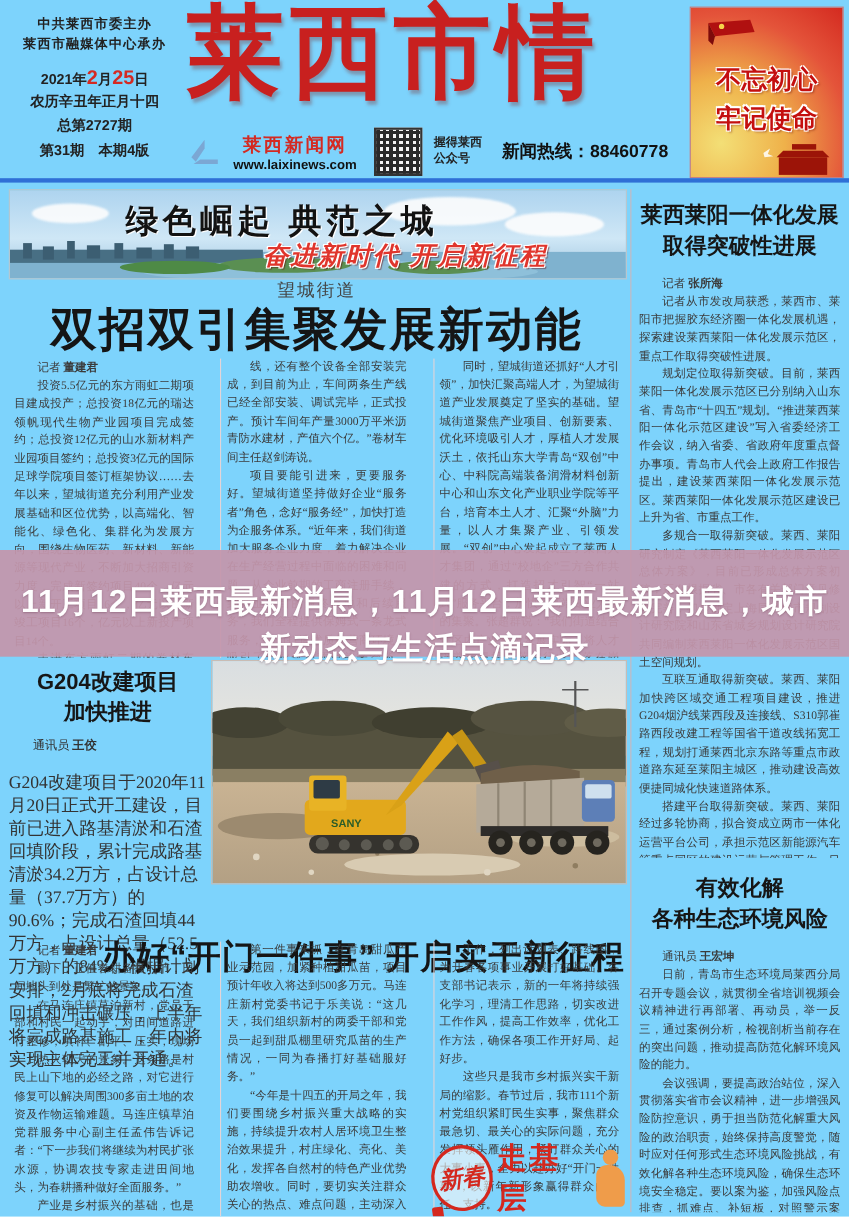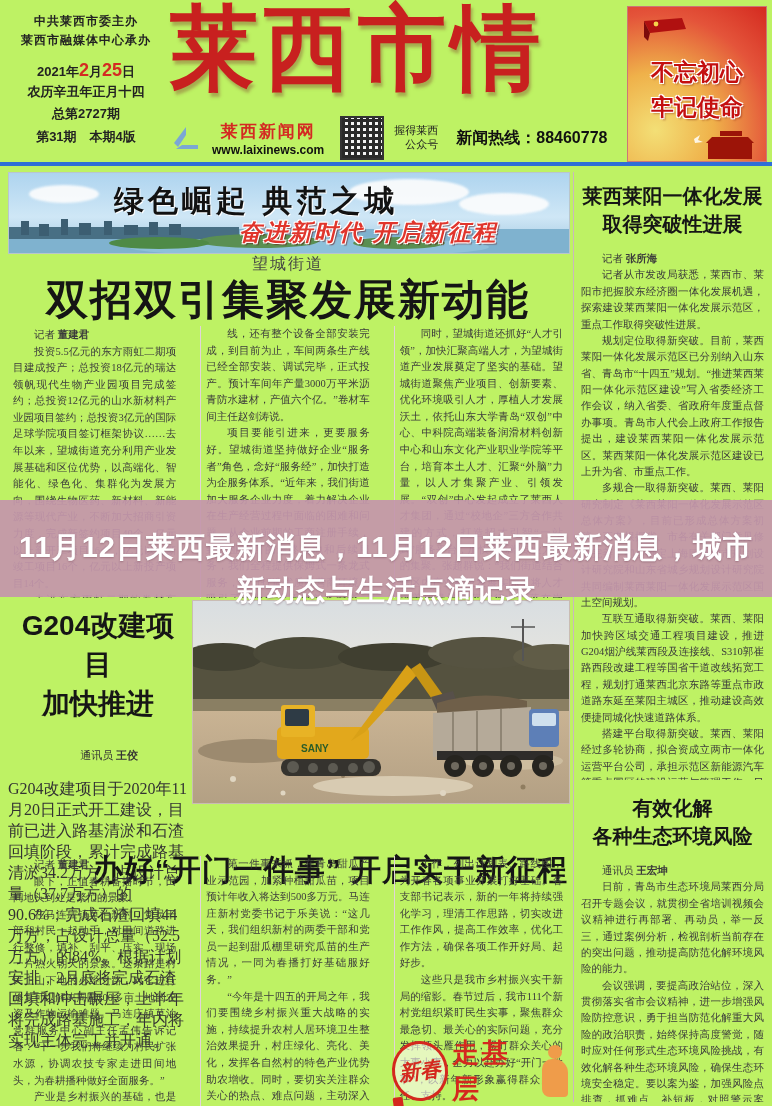--- a/index.html
+++ b/index.html
@@ -1,18 +1,18 @@
 <!DOCTYPE html>
 <html><head>
 <meta charset="utf-8">
 <style>
   html,body{margin:0;padding:0;}
   .page{
     position:relative; width:772px; height:1106px; overflow:hidden;
-    background:#bef264;
+    background:#7dd3fc;
     font-family:"Liberation Serif", serif;
     color:#333;
   }
   
   .hdr-info{position:absolute;left:8px;top:12px;width:156px;text-align:center;font-family:"Liberation Sans",sans-serif;}
   .hdr-info .org{font-size:12px;font-weight:bold;color:#222;line-height:1.6;letter-spacing:1px;}
   .hdr-date{margin-top:10px;font-size:13px;font-weight:bold;color:#222;}
   .hdr-date .num{color:#d42a22;font-size:18px;}
   .hdr-line{font-size:13px;font-weight:bold;color:#222;line-height:1.7;}
   .masthead{position:absolute;left:168px;top:2px;width:380px;text-align:center;
@@ -22,21 +22,21 @@
   .mast-row{position:absolute;left:172px;top:116px;width:450px;display:flex;align-items:center;gap:10px;}
   .site-logo{width:30px;height:34px;position:relative;}
   .site-logo svg{display:block;}
   .site-text{text-align:center;font-family:"Liberation Sans",sans-serif;}
   .site-name{color:#d42a22;font-weight:bold;font-size:17px;letter-spacing:2px;}
   .site-url{color:#111;font-weight:bold;font-size:12px;}
   .qr{width:40px;height:40px;background:
       repeating-linear-gradient(0deg,#2a2a2a 0 3px,transparent 3px 6px),
       repeating-linear-gradient(90deg,#2a2a2a 0 3px,transparent 3px 6px);
       background-color:#f4f4f4;border:2px solid #333;margin-left:6px;}
-  .qr-cap{font-size:11px;font-weight:normal;color:#222;line-height:1.25;font-family:"Liberation Sans",sans-serif;text-align:right;}
+  .qr-cap{font-size:11px;font-weight:bold;color:#222;line-height:1.25;font-family:"Liberation Sans",sans-serif;}
   .hotline{font-size:16px;font-weight:bold;color:#111;font-family:"Liberation Sans",sans-serif;margin-left:8px;white-space:nowrap;}
   .slogan-box{position:absolute;left:627px;top:6px;width:138px;height:154px;border:1px solid #c77;
     background:radial-gradient(circle at 20% 80%, #f3df76 0%, #efb14a 35%, #e4543a 70%, #d42a20 100%);
     overflow:hidden;}
   .slogan-text{position:absolute;left:0;right:0;top:48px;text-align:center;
     font-size:23px;font-weight:900;color:#c40f0f;line-height:1.5;font-family:"Liberation Sans",sans-serif;
     text-shadow:-1px -1px 0 #fff,1px -1px 0 #fff,-1px 1px 0 #fff,1px 1px 0 #fff,2px 2px 2px rgba(100,0,0,.4);}
   .flag{position:absolute;left:14px;top:10px;width:46px;height:26px;}
   .deco-build{position:absolute;right:6px;bottom:2px;width:70px;height:30px;}
   .blue-rule{position:absolute;left:0;top:162px;width:772px;height:4px;background:#2f6fd6;}
@@ -61,22 +61,22 @@
   .byline{margin:0 0 2px 0;font-size:11px;color:#333;text-indent:2em;}
   .byline b{font-family:"Liberation Sans",sans-serif;}
   .main-cols{left:8px;top:326px;width:560px;height:272px;}
   
   .overlay{position:absolute;left:0;top:500px;width:772px;height:97px;
     background:rgba(196,150,171,0.93);display:flex;align-items:center;justify-content:center;z-index:30;}
   .overlay-text{padding:0 14px;text-align:center;font-size:29px;line-height:1.45;font-weight:900;color:#fff;
     font-family:"Liberation Sans",sans-serif;letter-spacing:1px;text-shadow:0 1px 2px rgba(90,40,60,.35);margin-top:40px;}
   
   .g204{position:absolute;left:8px;top:606px;width:180px;height:196px;}
-  .g204 .ttl{text-align:center;font-size:28px;font-weight:900;color:#161616;line-height:1.4;font-family:"Liberation Sans",sans-serif;}
-  .g204 .bl{margin:24px 0 3px 0;text-align:center;}
+  .g204 .ttl{text-align:center;font-size:20px;font-weight:900;color:#161616;line-height:1.4;font-family:"Liberation Sans",sans-serif;}
+  .g204 .bl{margin:8px 0 3px 0;}
   
   .photo{position:absolute;left:192px;top:600px;width:376px;height:202px;border:1px solid #c9bcb4;overflow:hidden;}
   
   .b-headline{position:absolute;left:8px;top:810px;width:560px;text-align:right;
     font-size:30px;font-weight:900;color:#151515;letter-spacing:1px;font-family:"Liberation Sans",sans-serif;margin-top:40px;}
   .bottom-cols{left:8px;top:856px;width:560px;height:250px;}
   
   .badge{position:absolute;left:392px;top:1040px;width:176px;height:62px;display:flex;align-items:center;z-index:5;}
   .lantern{width:54px;height:54px;border:3px solid #d4281e;border-radius:50%;position:relative;
     display:flex;align-items:center;justify-content:center;transform:rotate(-8deg);background:rgba(255,250,248,.6);}

